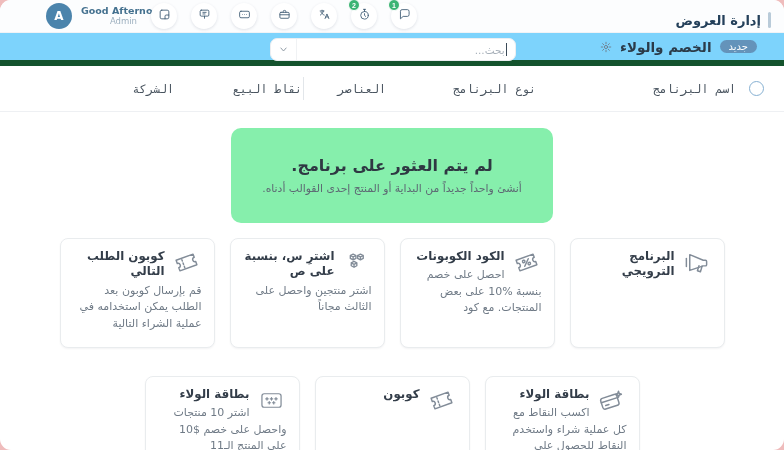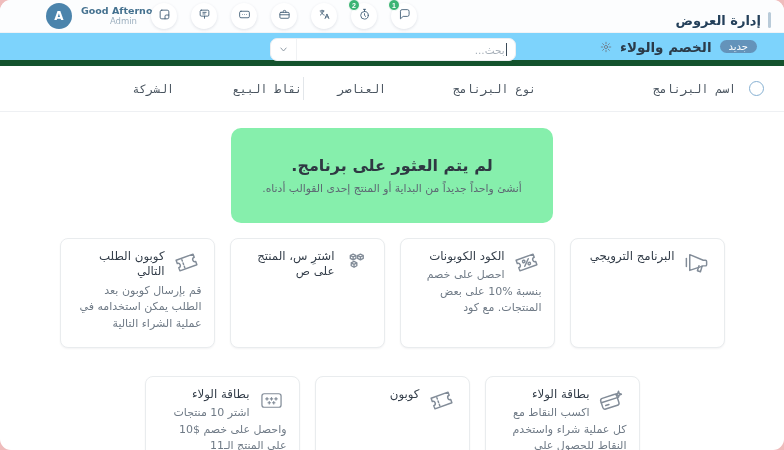--- a/index.html
+++ b/index.html
@@ -59,21 +59,21 @@
   .empty p { font-size:10.8px; color:#5d6873; margin-top:7px; }
 
   
   .cards { display:flex; direction:rtl; justify-content:center; gap:15px; margin-top:15px; }
   .cards.row2 { margin-top:28px; }
   .card { width:155px; height:110px; background:#fff; border:1px solid #e9ecee; border-radius:8px;
           box-shadow:0 1px 2px rgba(16,24,40,.05); padding:10px 12px; direction:rtl; overflow:hidden; cursor:pointer; }
   .tpl-icon { float:right; width:30px; height:30px; margin-left:7px; margin-bottom:3px;
               color:#828c98; display:flex; align-items:flex-start; justify-content:center; }
   .tpl-icon svg { width:27px; height:27px; }
-  .card h3 { font-size:11.8px; font-weight:normal; color:#333d49; line-height:1.3;text-align:right; }
+  .card h3 { font-size:11.8px; font-weight:bold; color:#333d49; line-height:1.3;text-align:right; }
   .card p { font-size:11px; color:#6f7a86; line-height:1.5; margin-top:3px; }
 </style>
 </head>
 <body>
 
 <div class="window">
 
   <header class="topbar">
     <div class="avatar">
       <span>A</span>
@@ -201,21 +201,22 @@
       <p>احصل على خصم بنسبة %10 على بعض المنتجات. مع كود</p>
     </article>
     <article class="card">
       <span class="tpl-icon">
           <svg viewBox="0 0 24 24" fill="none" stroke="currentColor" stroke-width="1.2" stroke-linecap="round" stroke-linejoin="round">
             <path d="M9 4.5l2.5 1.3v2.6L9 9.7 6.5 8.4V5.8zM6.5 5.8L9 7.1l2.5-1.3M9 7.1v2.6"></path>
             <path d="M15.5 4.5L18 5.8v2.6l-2.5 1.3L13 8.4V5.8zM13 5.8l2.5 1.3L18 5.8M15.5 7.1v2.6"></path>
             <path d="M9.8 11l2.5 1.3v2.6l-2.5 1.3-2.5-1.3v-2.6zM7.3 12.3l2.5 1.3 2.5-1.3M9.8 13.6v2.6"></path>
           </svg>
         </span>
-      <h3>اشترِ س، المنتج على ص</h3>
+      <h3>اشترِ س، بنسبة على ص</h3>
+      <p>اشتر منتجين واحصل على الثالث مجاناً</p>
     </article>
     <article class="card">
       <span class="tpl-icon">
           <svg viewBox="0 0 24 24" fill="none" stroke="currentColor" stroke-width="1.3" stroke-linecap="round" stroke-linejoin="round">
             <g transform="rotate(-20 12 12)">
               <path d="M4 7h16v3a2 2 0 0 0 0 4v3H4v-3a2 2 0 0 0 0-4z"></path>
               <path d="M9 8.2v1.3M9 11.3v1.4M9 14.5v1.3"></path>
             </g>
           </svg>
         </span>

